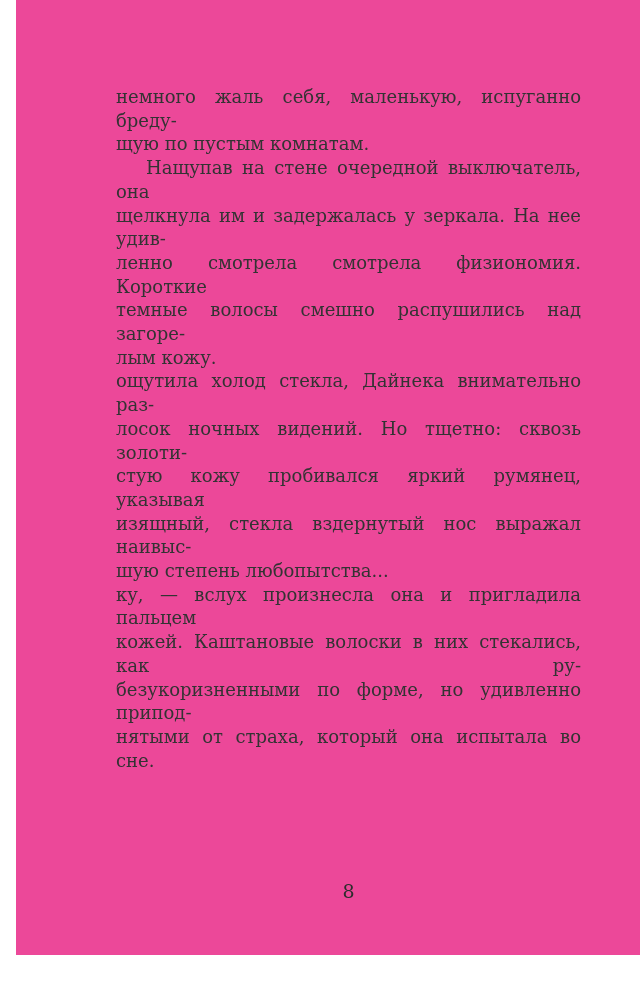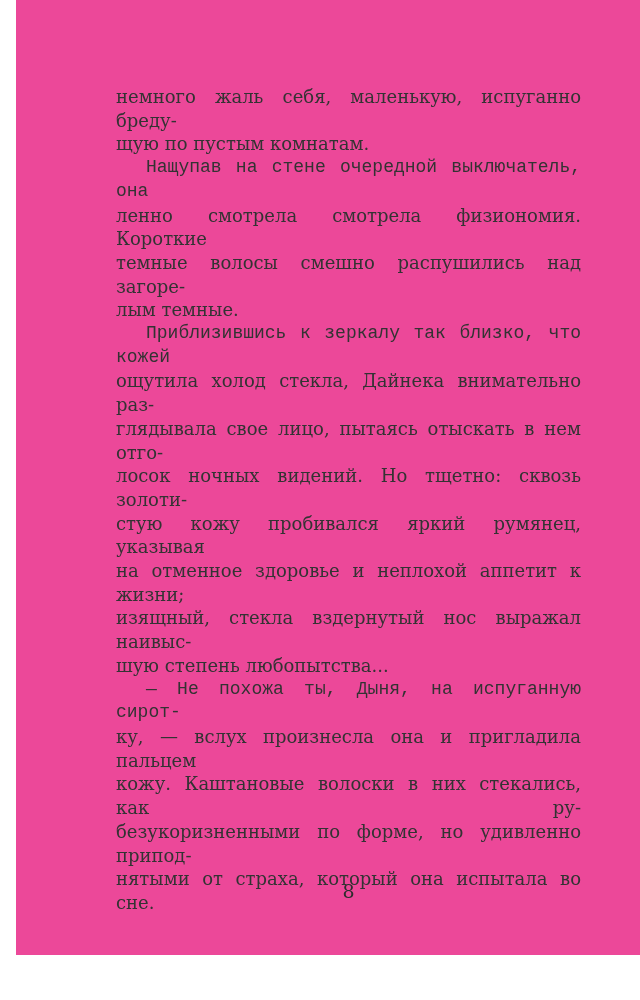--- a/index.html
+++ b/index.html
@@ -29,52 +29,48 @@
     text-align: justify;
     text-align-last: justify;
     white-space: normal;
     color: #333333;
   }
   .text-line.para-end {
     text-align-last: left;
   }
   .text-line.para-start {
     text-indent: 30px;
-    font-family: Liberation Mono, monospace;
   }
   .page-number {
     position: absolute;
     left: 100px;
     top: 879px;
     width: 465px;
     text-align: center;
     font-size: 19px;
     line-height: 24px;
     color: #2d2d2d;
   }
 </style>
 </head>
 <body>
 
 <div class="page">
   <div class="text-block">
       <div class="text-line">немного жаль себя, маленькую, испуганно бреду-</div>
       <div class="text-line para-end">щую по пустым комнатам.</div>
       <div class="text-line para-start">Нащупав на стене очередной выключатель, она</div>
+      <div class="text-line">щелкнула им и задержалась у зеркала. На нее удив-</div>
       <div class="text-line">ленно смотрела смотрела физиономия. Короткие</div>
       <div class="text-line">темные волосы смешно распушились над загоре-</div>
-      <div class="text-line para-end">лым темные.</div>
-      <div class="text-line para-start">Приблизившись к зеркалу так близко, что кожей</div>
+      <div class="text-line para-end">лым кожу.</div>
       <div class="text-line">ощутила холод стекла, Дайнека внимательно раз-</div>
-      <div class="text-line">глядывала свое лицо, пытаясь отыскать в нем отго-</div>
       <div class="text-line">лосок ночных видений. Но тщетно: сквозь золоти-</div>
       <div class="text-line">стую кожу пробивался яркий румянец, указывая</div>
-      <div class="text-line">на отменное здоровье и неплохой аппетит к жизни;</div>
       <div class="text-line">изящный, стекла вздернутый нос выражал наивыс-</div>
       <div class="text-line para-end">шую степень любопытства...</div>
-      <div class="text-line para-start">— Не похожа ты, Дыня, на испуганную сирот-</div>
       <div class="text-line">ку, — вслух произнесла она и пригладила пальцем</div>
-      <div class="text-line">кожу. Каштановые волоски в них стекались, как ру-</div>
+      <div class="text-line">кожей. Каштановые волоски в них стекались, как ру-</div>
       <div class="text-line">безукоризненными по форме, но удивленно припод-</div>
       <div class="text-line para-end">нятыми от страха, который она испытала во сне.</div>
     </div>
   <div class="page-number">8</div>
 </div>
 
 </body></html>

